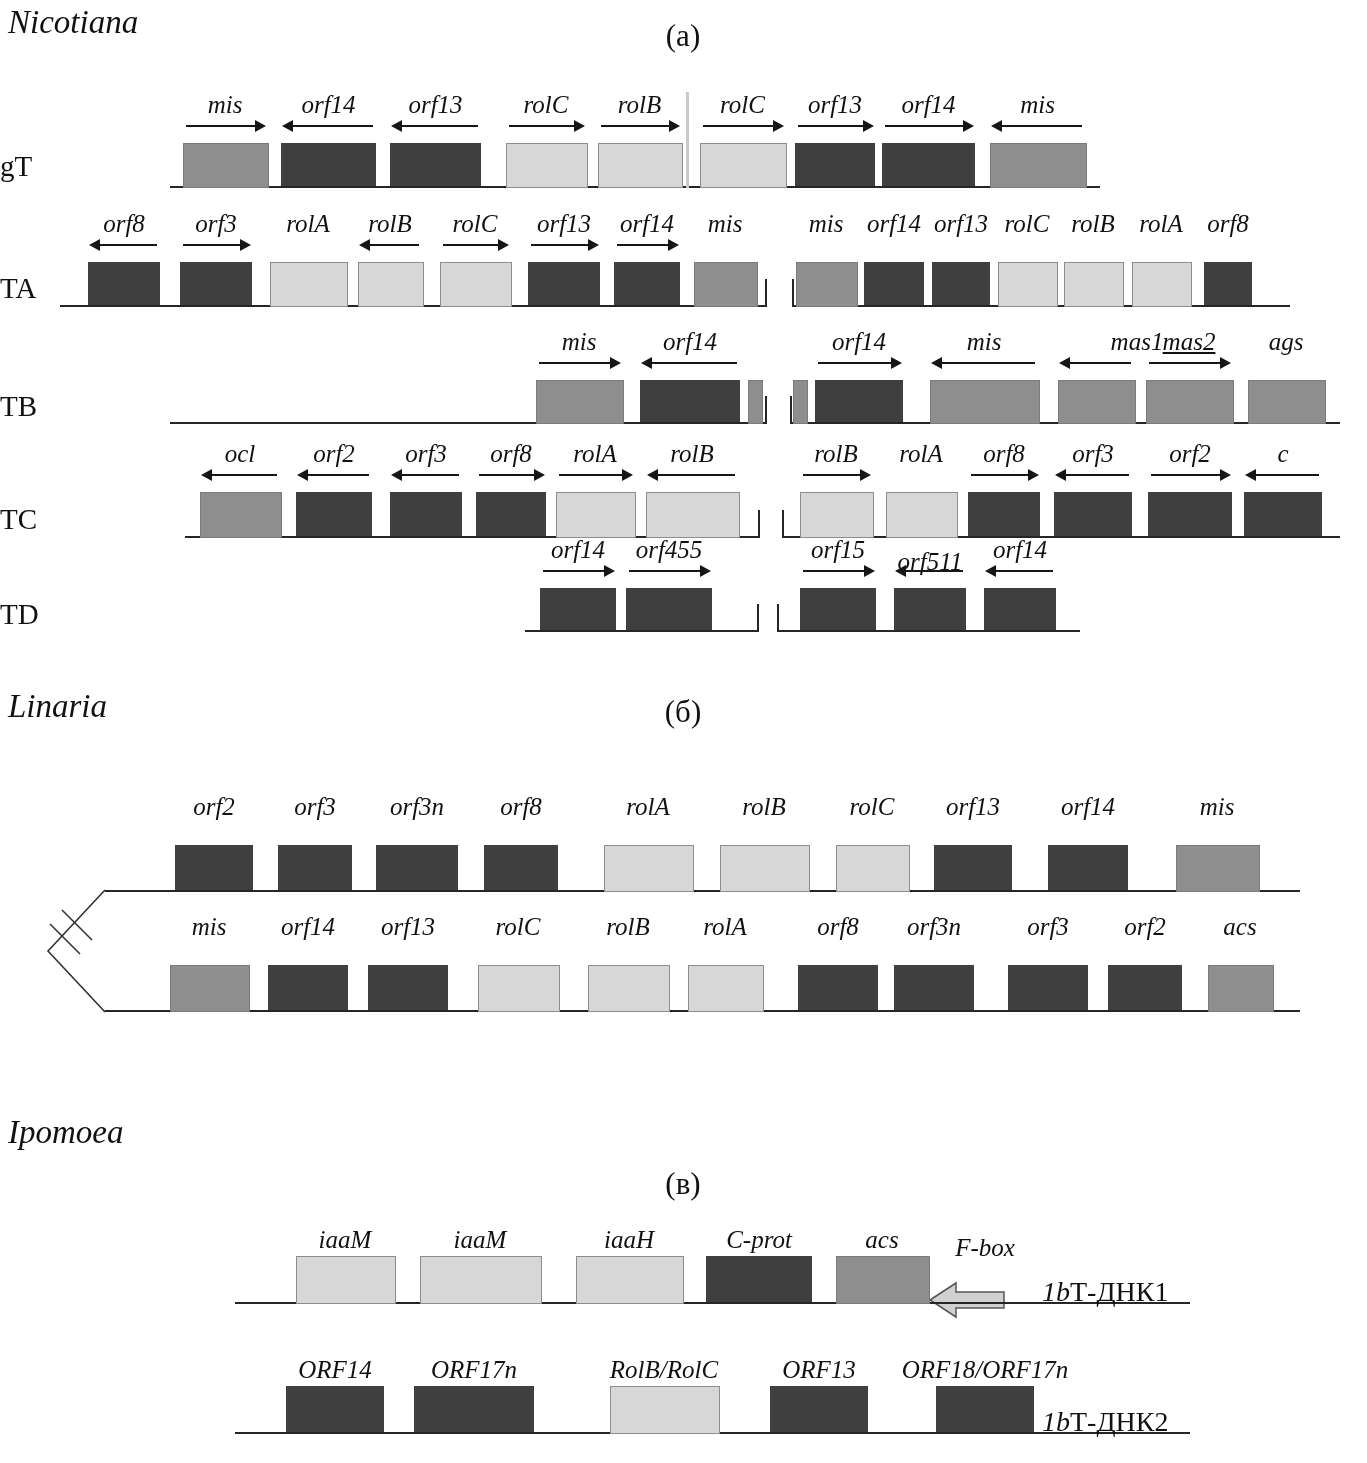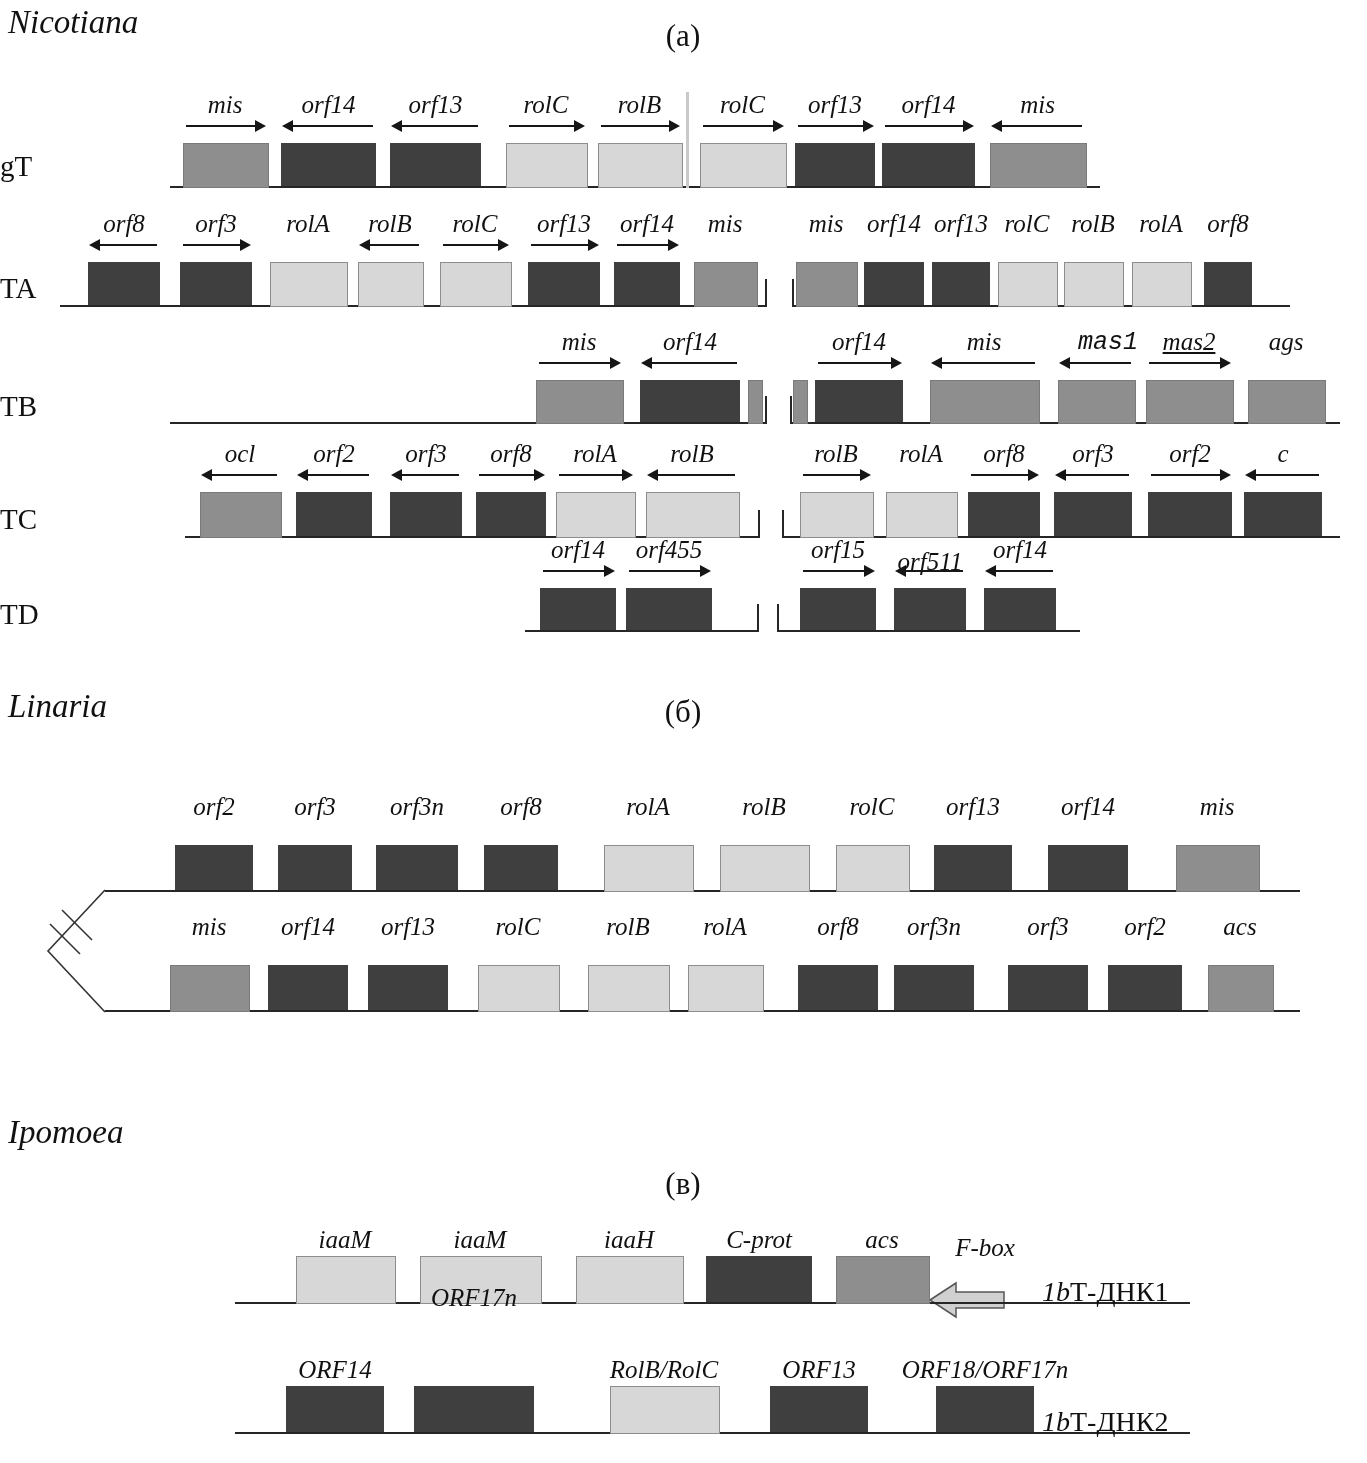--- a/index.html
+++ b/index.html
@@ -159,21 +159,21 @@
     <div class="gene-label" style="left: 859px; top: 328px;">orf14</div>
     <div class="gene-arrow right" style="left: 818px; top: 362px; width: 82px;">
       <span class="head"></span>
     </div>
     <div class="gene-box medium" style="left: 930px; top: 380px; width: 108px; height: 42px; background: rgb(142, 142, 142);"></div>
     <div class="gene-label" style="left: 984px; top: 328px;">mis</div>
     <div class="gene-arrow left" style="left: 933px; top: 362px; width: 102px;">
       <span class="head"></span>
     </div>
     <div class="gene-box medium" style="left: 1058px; top: 380px; width: 76px; height: 42px; background: rgb(142, 142, 142);"></div>
-    <div class="gene-label" style="left: 1108px; top: 328px; font-family: Liberation Mono, monospace;">mas1</div>
+    <div class="gene-label" style="left: 1137px; top: 328px;">mas1</div>
     <div class="gene-arrow left" style="left: 1061px; top: 362px; width: 70px;">
       <span class="head"></span>
     </div>
     <div class="gene-box medium" style="left: 1146px; top: 380px; width: 86px; height: 42px; background: rgb(142, 142, 142);"></div>
     <div class="gene-label" style="left: 1189px; top: 328px; text-decoration: underline;">mas2</div>
     <div class="gene-arrow right" style="left: 1149px; top: 362px; width: 80px;">
       <span class="head"></span>
     </div>
     <div class="gene-box medium" style="left: 1248px; top: 380px; width: 76px; height: 42px; background: rgb(142, 142, 142);"></div>
     <div class="gene-label" style="left: 1286px; top: 328px;">ags</div>
@@ -325,21 +325,21 @@
     <div class="gene-box light" style="left: 576px; top: 1256px; width: 106px; height: 46px; background: rgb(215, 215, 215);"></div>
     <div class="gene-label" style="left: 629px; top: 1226px;">iaaH</div>
     <div class="gene-box dark" style="left: 706px; top: 1256px; width: 106px; height: 46px; background: rgb(63, 63, 63);"></div>
     <div class="gene-label" style="left: 759px; top: 1226px;">C-prot</div>
     <div class="gene-box medium" style="left: 836px; top: 1256px; width: 92px; height: 46px; background: rgb(142, 142, 142);"></div>
     <div class="gene-label" style="left: 882px; top: 1226px;">acs</div>
     <div class="baseline" style="left: 235px; top: 1432px; width: 955px;"></div>
     <div class="gene-box dark" style="left: 286px; top: 1386px; width: 98px; height: 46px; background: rgb(63, 63, 63);"></div>
     <div class="gene-label" style="left: 335px; top: 1356px;">ORF14</div>
     <div class="gene-box dark" style="left: 414px; top: 1386px; width: 120px; height: 46px; background: rgb(63, 63, 63);"></div>
-    <div class="gene-label" style="left: 474px; top: 1284px; text-align: right;">ORF17n</div>
+    <div class="gene-label" style="left: 474px; top: 1356px; text-align: right;">ORF17n</div>
     <div class="gene-box light" style="left: 610px; top: 1386px; width: 108px; height: 46px; background: rgb(215, 215, 215);"></div>
     <div class="gene-label" style="left: 664px; top: 1356px;">RolB/RolC</div>
     <div class="gene-box dark" style="left: 770px; top: 1386px; width: 98px; height: 46px; background: rgb(63, 63, 63);"></div>
     <div class="gene-label" style="left: 819px; top: 1356px;">ORF13</div>
     <div class="gene-box dark" style="left: 936px; top: 1386px; width: 98px; height: 46px; background: rgb(63, 63, 63);"></div>
     <div class="gene-label" style="left: 985px; top: 1356px;">ORF18/ORF17n</div>
     <div class="gene-label" style="left: 985px; top: 1234px;">F-box</div>
     <div class="side-label" style="left: 1042px; top: 1276px;"><i>1b</i>Т-ДНК1</div>
     <div class="side-label" style="left: 1042px; top: 1406px;"><i>1b</i>Т-ДНК2</div>
   </div>

